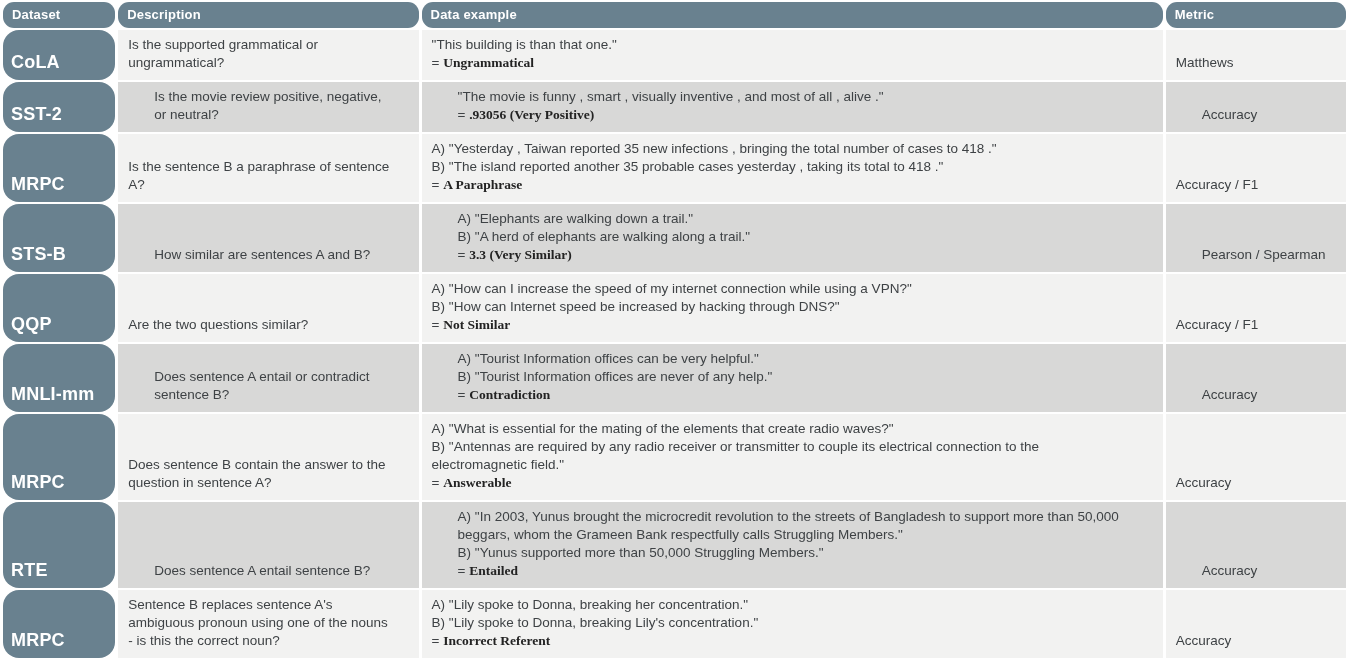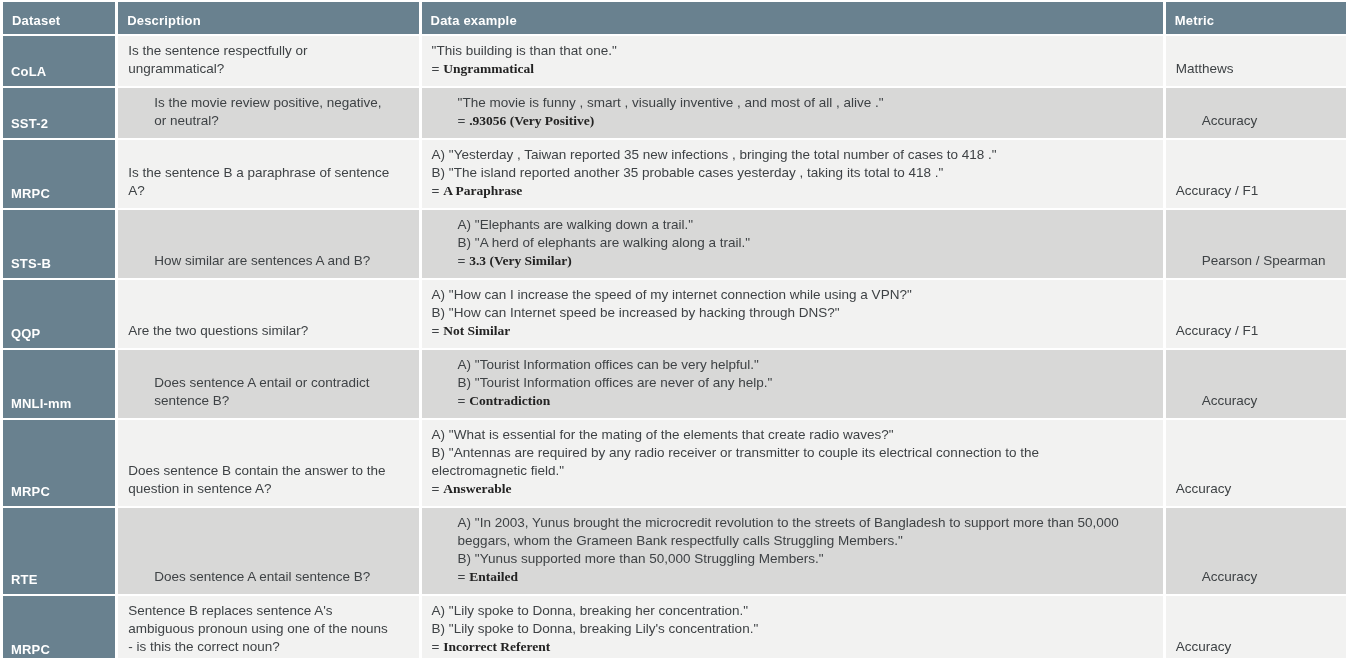--- a/index.html
+++ b/index.html
@@ -27,32 +27,34 @@
   col.c-example{width:740px;}
   col.c-metric{width:180px;}
 
   thead th{
     background:var(--slate);
     color:var(--header-text);
     font-size:13px;
     font-weight:bold;
     text-align:left;
     vertical-align:middle;
-    padding:11px 10px 6px 9px;
+    padding:5px 10px 6px 9px;
     letter-spacing:.2px;
+    border-radius:11px;
   }
   tbody th.ds{
     background:var(--slate);
     color:var(--header-text);
-    font-size:13px;
+    font-size:18px;
     font-weight:bold;
     text-align:left;
     vertical-align:bottom;
     padding:6px 8px 7px 8px;
     letter-spacing:.2px;
+    border-radius:16px;
   }
   tbody td{
     font-size:13.5px;
     line-height:18px;
     color:var(--text);
     vertical-align:bottom;
     padding:6px 10px 8px 10px;
   }
   tbody td.desc{padding-right:28px;}
   tbody td.ex{padding-right:30px;}
@@ -74,21 +76,21 @@
     <tr>
       <th>Dataset</th>
       <th>Description</th>
       <th>Data example</th>
       <th>Metric</th>
     </tr>
   </thead>
   <tbody>
       <tr class="light">
         <th class="ds">CoLA</th>
-        <td class="desc">Is the sentence respectfully or ungrammatical?</td>
+        <td class="desc">Is the supported grammatical or ungrammatical?</td>
         <td class="ex">
           <div>"This building is than that one."</div>
           <div><span>= </span><b>Ungrammatical</b></div>
         </td>
         <td class="metric">Matthews</td>
       </tr>
       <tr class="dark">
         <th class="ds">SST-2</th>
         <td class="desc">Is the movie review positive, negative, or neutral?</td>
         <td class="ex">

